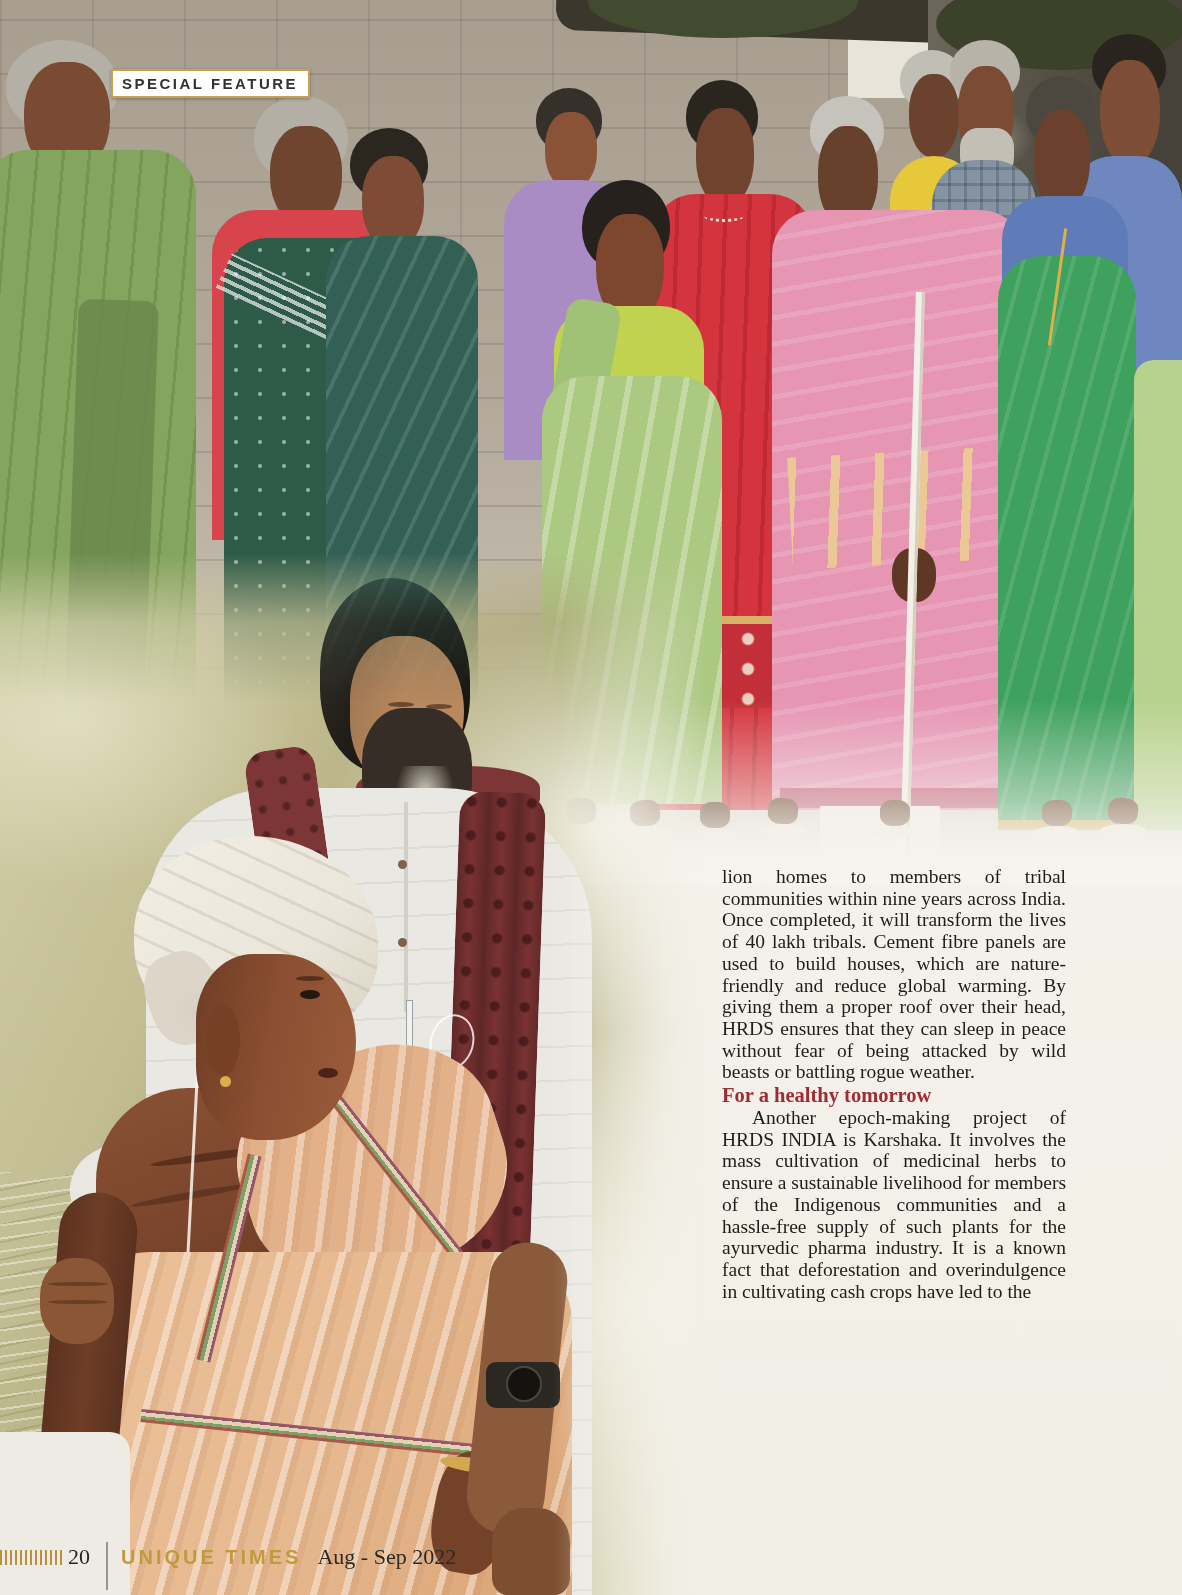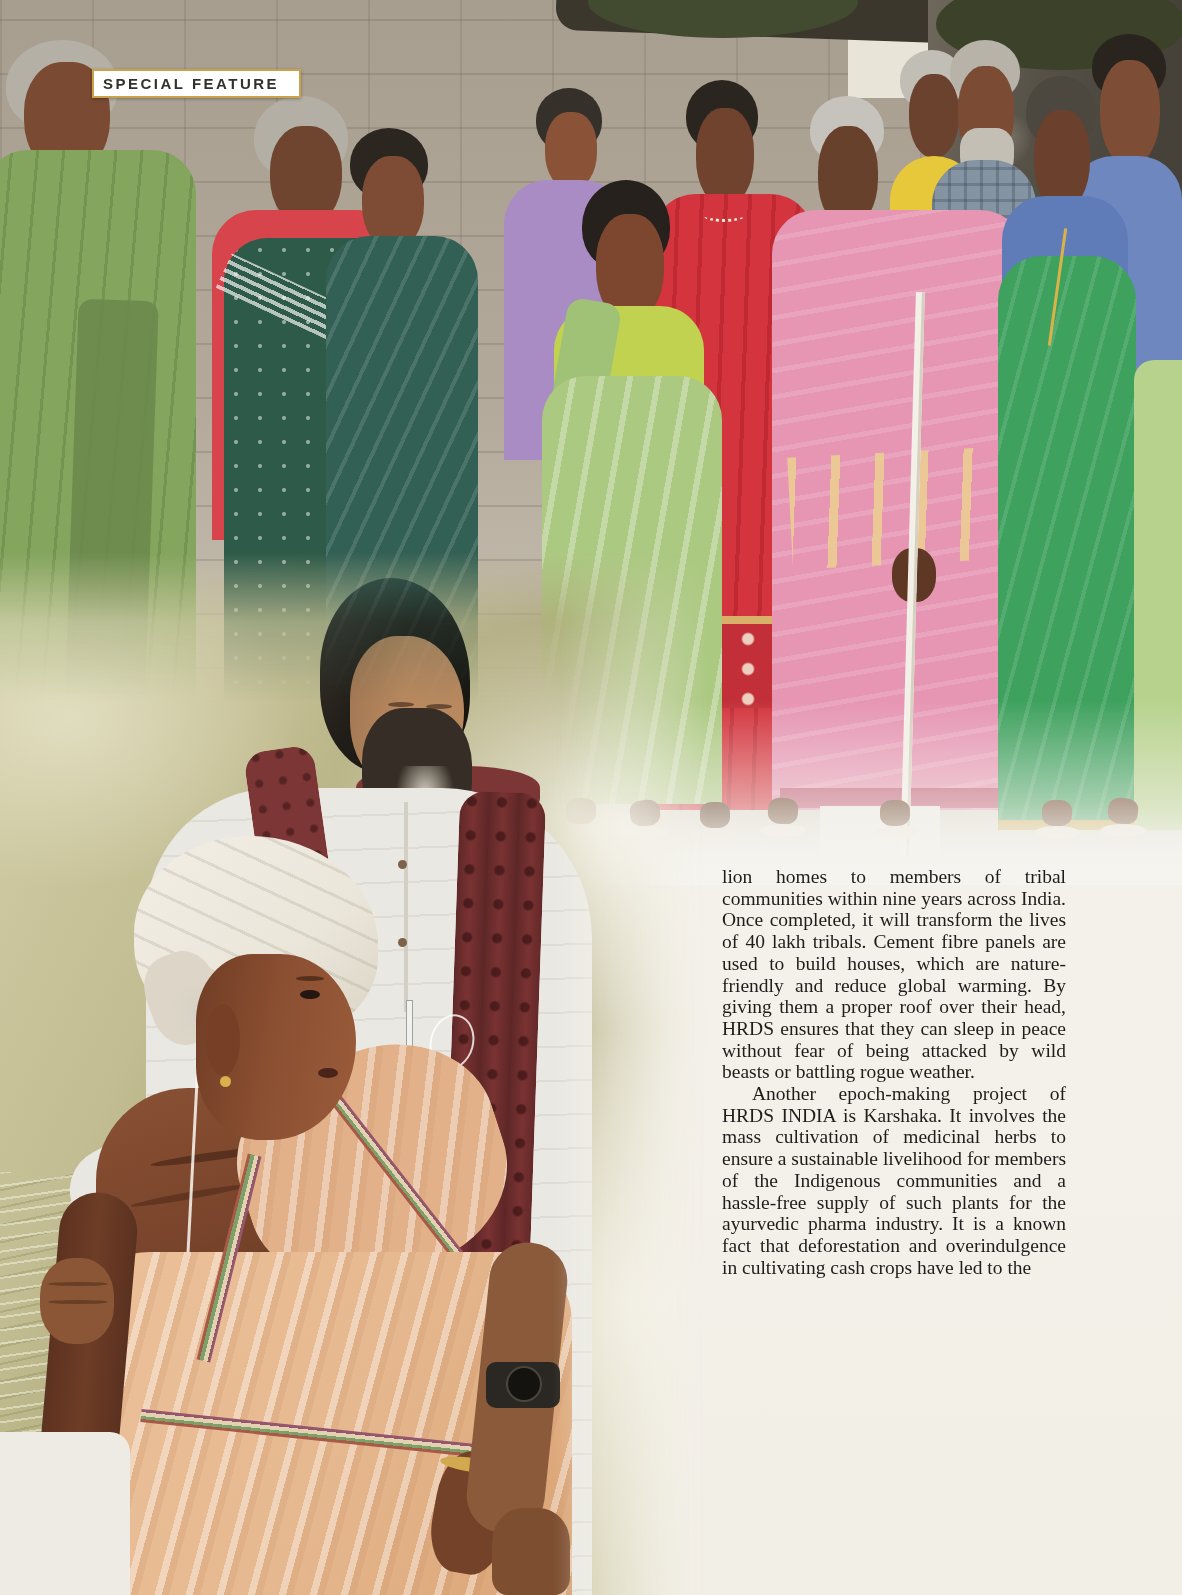--- a/index.html
+++ b/index.html
@@ -26,22 +26,22 @@
   .pleft{position:absolute;inset:0;
      -webkit-mask-image:linear-gradient(180deg,transparent 0,rgba(0,0,0,.75) 70px,#000 150px);
      mask-image:linear-gradient(180deg,transparent 0,rgba(0,0,0,.75) 70px,#000 150px)}
   .grassbg{position:absolute;inset:0;background:
      radial-gradient(ellipse 420px 300px at 88% 26%,rgba(250,248,240,.92),rgba(250,248,240,0) 70%),
      radial-gradient(ellipse 520px 400px at 92% 72%,rgba(245,241,228,.85),rgba(245,241,228,0) 70%),
      radial-gradient(ellipse 320px 240px at 10% 16%,rgba(233,230,205,.7),rgba(233,230,205,0) 70%),
      linear-gradient(115deg,#d3cfa8 0%,#c2bd92 30%,#a9a472 55%,#c6c19c 80%,#d8d4b2 100%)}
 
   
-  .badge{position:absolute;left:92px;top:69px;z-index:25;background:#fff;
-         border:2px solid #c9a24b;box-shadow:0 1px 3px rgba(0,0,0,.3);padding:4px 20px 3px 9px}
+  .badge{position:absolute;left:111px;top:69px;z-index:25;background:#fff;
+         border:2px solid #c9a24b;box-shadow:0 1px 3px rgba(0,0,0,.3);padding:4px 10px 3px 9px}
   .badge span{font-family:"Liberation Sans",sans-serif;font-weight:bold;font-size:15px;
          letter-spacing:2.5px;color:#33312c;white-space:nowrap}
 
   
   .article{position:absolute;left:722px;top:866px;width:344px;z-index:20;
            font-size:19.5px;line-height:21.7px;color:#1e1d1b;text-align:justify}
   .article p{text-indent:30px}
   .article p.first{text-indent:0}
   .article h2{font-size:20.5px;line-height:23px;font-weight:bold;color:#9e2c31;margin:1px 0 0 0}
 
@@ -211,17 +211,25 @@
     <div class="part" style="left:560px;top:0;width:148px;height:1043px;background:linear-gradient(90deg,rgba(250,248,242,0),rgba(250,248,242,.8))"></div>
    </div>
   </div>
 
   <div class="badge">
     <span>SPECIAL FEATURE</span>
   </div>
 
   <div class="article">
     <p class="first">lion homes to members of tribal communities within nine years across India. Once completed, it will transform the lives of 40 lakh tribals. Cement fibre panels are used to build houses, which are nature-friendly and reduce global warming. By giving them a proper roof over their head, HRDS ensures that they can sleep in peace without fear of being attacked by wild beasts or battling rogue weather.</p>
+    <h2>For a healthy tomorrow</h2>
     <p>Another epoch-making project of HRDS INDIA is Karshaka. It involves the mass cultivation of medicinal herbs to ensure a sustainable livelihood for members of the Indigenous communities and a hassle-free supply of such plants for the ayurvedic pharma industry. It is a known fact that deforestation and overindulgence in cultivating cash crops have led to the</p>
   </div>
 
+  <div class="footer">
+    <div class="ticks"></div>
+    <div class="pgnum">20</div>
+    <div class="fsep"></div>
+    <div class="mag">UNIQUE TIMES</div>
+    <div class="issue">Aug - Sep 2022</div>
+  </div>
 
 </div>
 
 </body></html>

